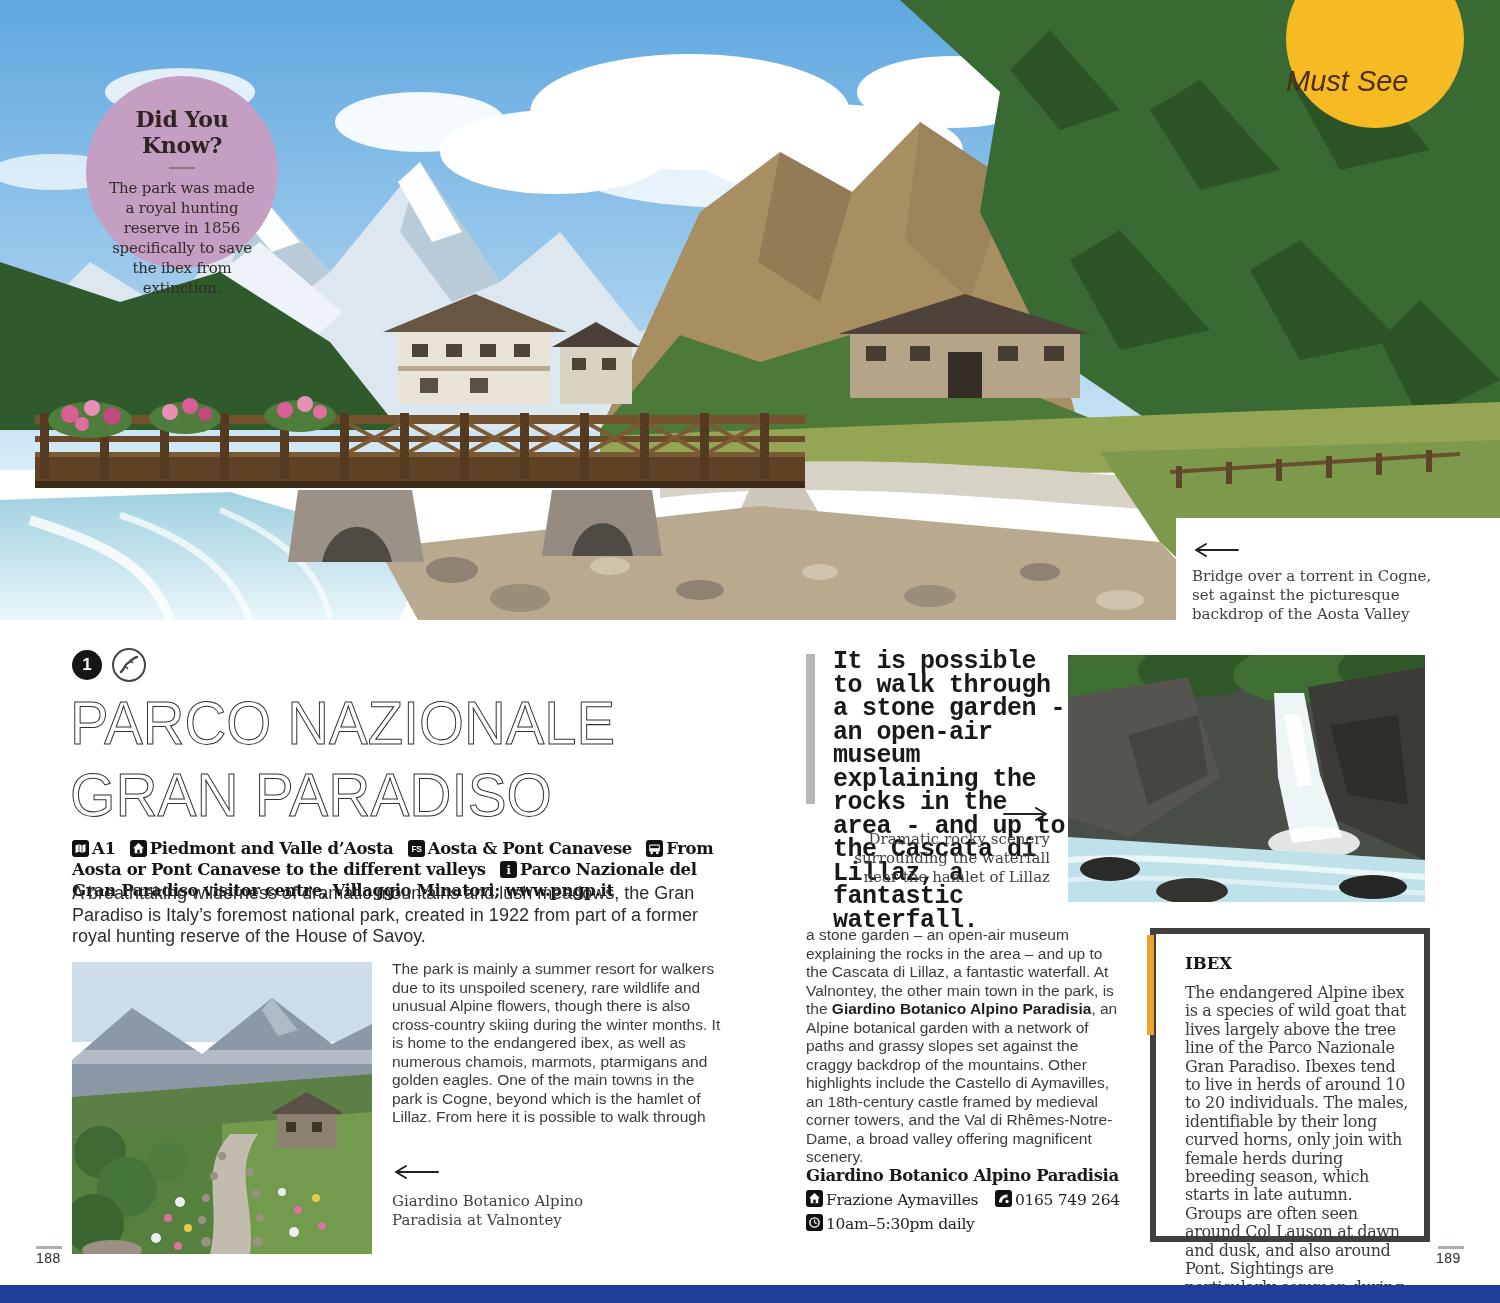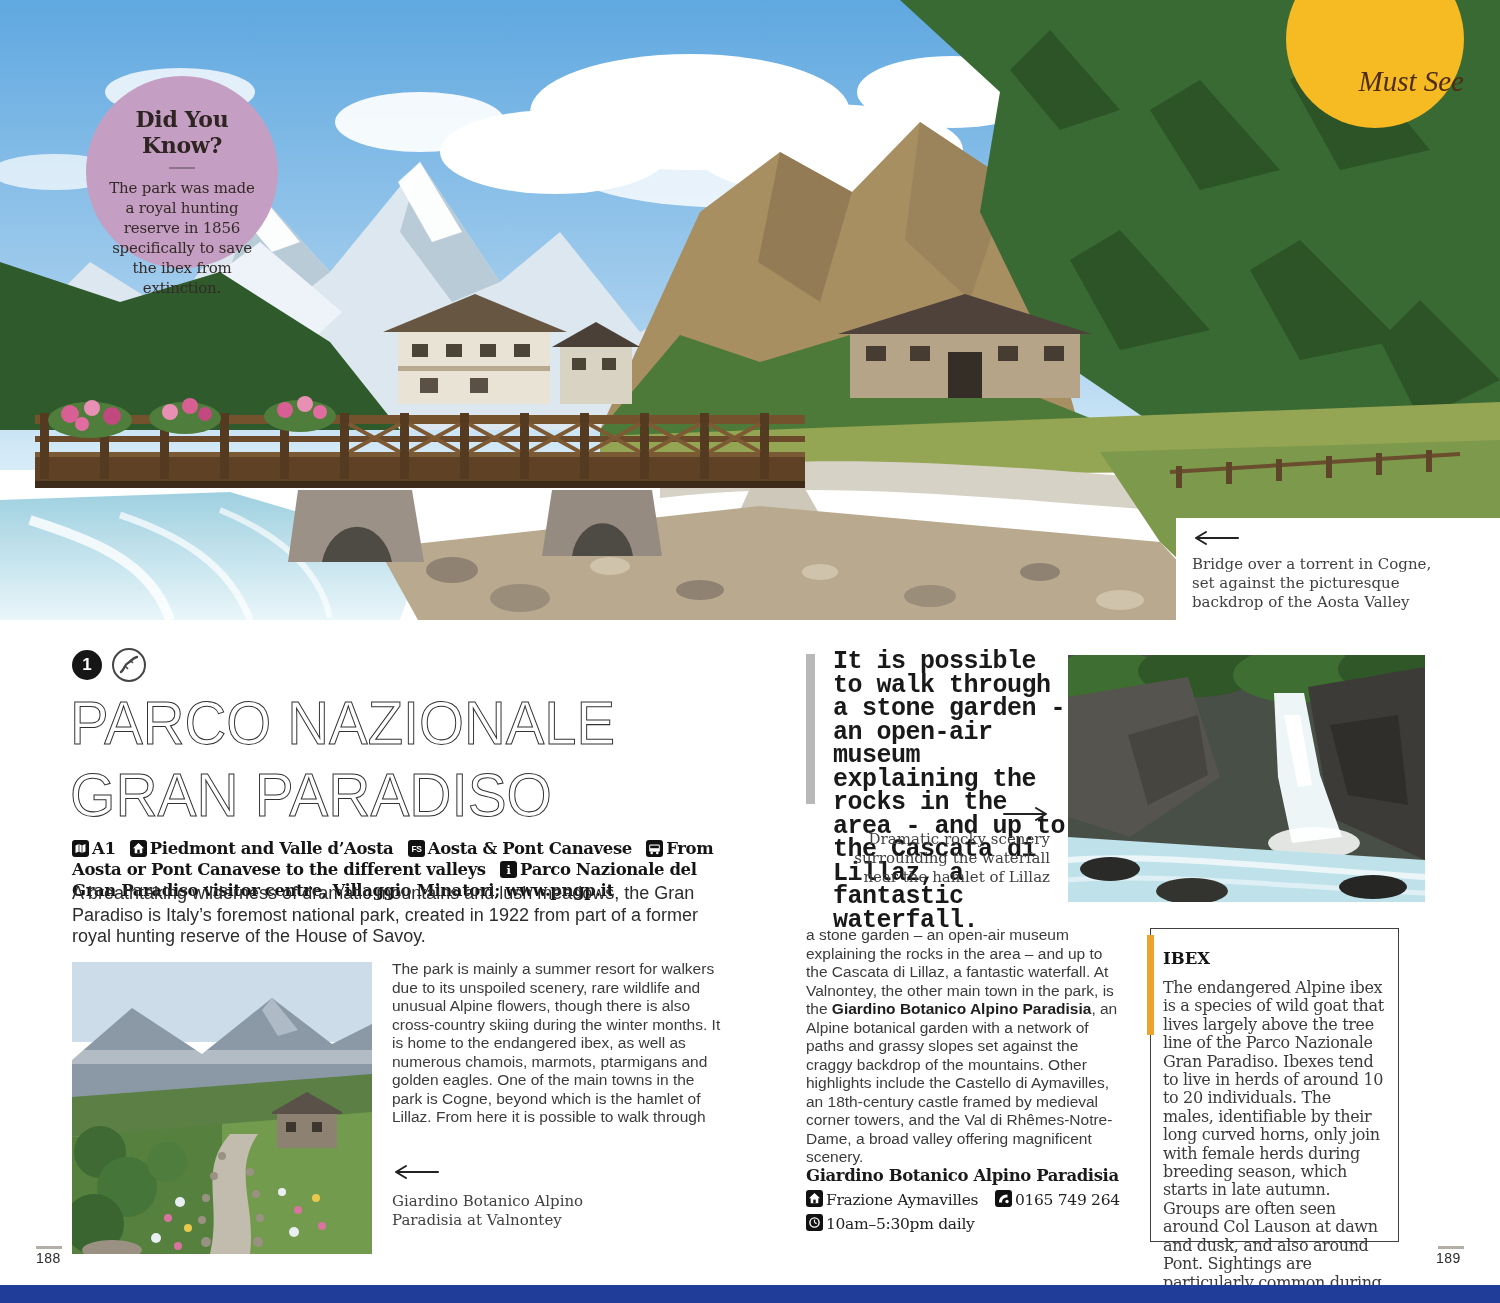--- a/index.html
+++ b/index.html
@@ -23,27 +23,27 @@
   .dyk-title { font-size:22px; font-weight:bold; color:#2e2421; letter-spacing:-0.3px; }
   .dyk-rule { width:26px; height:2px; background:#8d7289; margin:9px auto 9px auto; }
   .dyk-body { font-size:15px; line-height:20px; color:#342a27; letter-spacing:-0.2px; }
 
   
   .mustsee {
     left:1286px; top:-50px; width:178px; height:178px; border-radius:50%;
     background:#f6ba23;
   }
   .mustsee span {
-    position:absolute; left:0; right:0; bottom:30px; text-align:right;
-    font-family:Liberation Serif, serif; font-style:italic;
+    position:absolute; left:0; right:0; bottom:30px; text-align:left;
+    font-family:Liberation Sans, sans-serif; font-style:italic;
     font-size:29px; color:#4e2d10;
   }
 
   
-  .notch { left:1176px; top:518px; width:324px; height:102px; background:#ffffff; padding:12px 0 0 16px; }
+  .notch { left:1176px; top:518px; width:324px; height:102px; background:#ffffff; padding:24px 0 0 16px; }
   .caption { font-family:"DejaVu Serif", serif; font-size:15px; line-height:19px; color:#414141; }
   .notch .caption { width:248px; margin-top:9px; }
 
   .arrow-svg { display:block; }
 
   
   .num-badge {
     left:72px; top:650px; width:30px; height:30px; border-radius:50%;
     background:#161616; color:#fff; font-size:17px; font-weight:bold;
     text-align:center; line-height:30px;
@@ -90,22 +90,22 @@
   .rightcol { left:806px; top:926px; width:322px; font-size:15.5px; line-height:18.5px; color:#3b3b3b; }
   .rightcol b { color:#1d1d1d; }
 
   .contact { left:806px; top:1166px; width:322px; font-family:"DejaVu Serif", serif; color:#1a1a1a; }
   .contact-name { font-size:16.5px; font-weight:bold; letter-spacing:-0.4px; }
   .contact-row { font-size:15.5px; letter-spacing:-0.3px; margin-top:5px; color:#222; }
   .contact-row .gap { display:inline-block; width:12px; }
 
   
   .ibex {
-    left:1150px; top:928px; width:249px; height:314px;
-    background:#ffffff; border:1px solid #404040; padding:20px 12px 0 12px;
+    left:1150px; top:928px; width:280px; height:314px;
+    background:#ffffff; border:6px solid #404040; padding:20px 12px 0 29px;
   }
   .ibex-accent { left:1147px; top:935px; width:7px; height:100px; background:#eca32d; }
   .ibex-title { font-family:"DejaVu Serif", serif; font-weight:bold; font-size:16.5px; color:#141414; }
   .ibex-body {
     margin-top:11px; font-family:"DejaVu Serif", serif;
     font-size:16px; line-height:18.4px; color:#3b3b3b; letter-spacing:-0.35px;
   }
 
   
   .pg-rule { width:26px; height:3px; background:#b3afa8; top:1246px; }

